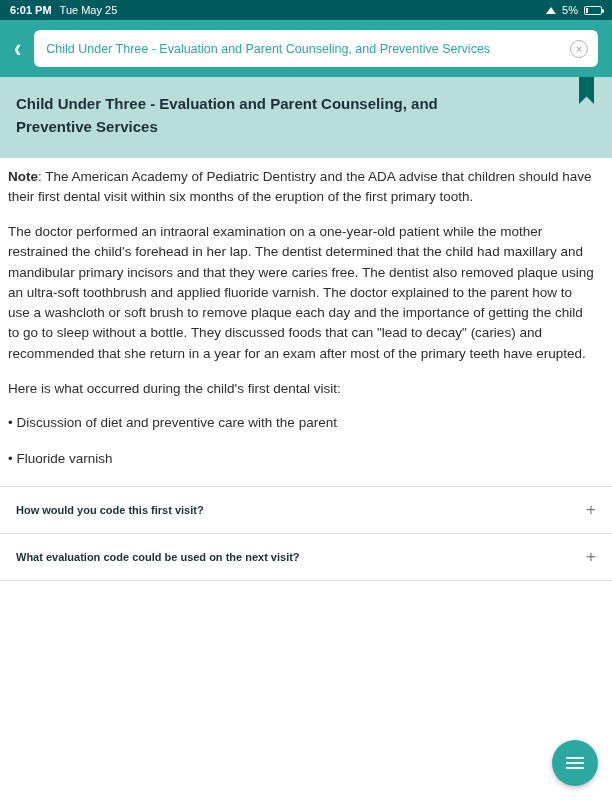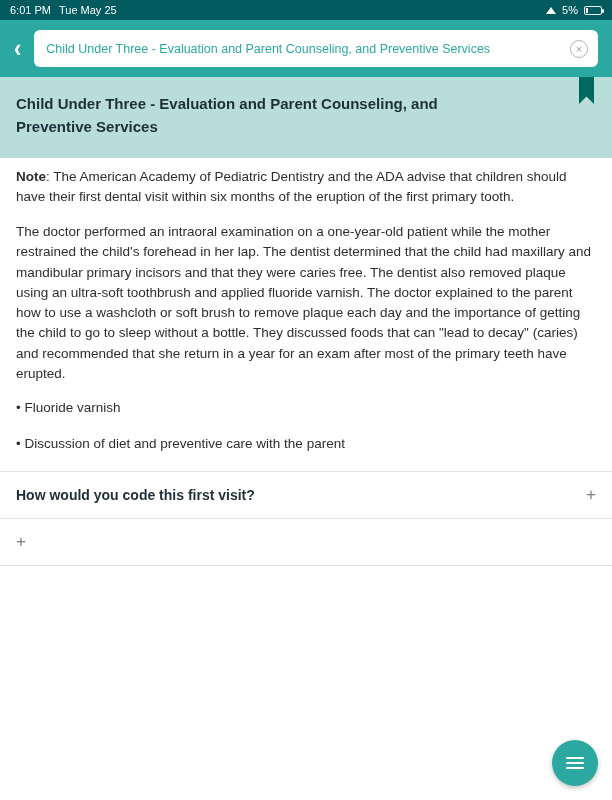--- a/index.html
+++ b/index.html
@@ -10,21 +10,21 @@
     font-family: "Liberation Sans", sans-serif;
   }
 
   
   .statusbar {
     height: 20px; background: #015a5e; color: #ffffff;
     display: flex; align-items: center; justify-content: space-between;
     padding: 0 10px; font-size: 11px;
   }
   .statusbar .left { display: flex; gap: 8px; align-items: center; }
-  .statusbar .time { font-weight: 400; }
+  .statusbar .time { font-weight: 700; }
   .statusbar .right { display: flex; gap: 6px; align-items: center; }
   .wifi-wedge {
     width: 0; height: 0;
     border-left: 5px solid transparent; border-right: 5px solid transparent;
     border-bottom: 7px solid #ffffff;
   }
   .battery {
     width: 18px; height: 9px; border: 1px solid rgba(255,255,255,0.95);
     border-radius: 2px; position: relative; display: flex; align-items: center;
   }
@@ -66,33 +66,33 @@
     margin: 0; font-size: 15px; font-weight: 700; color: #1d2f38;
     line-height: 1.55; max-width: 445px;
   }
   .bookmark {
     position: absolute; top: 0; right: 18px; width: 15px; height: 27px;
     background: #00695f; cursor: pointer;
     clip-path: polygon(0 0, 100% 0, 100% 100%, 50% 72%, 0 100%);
   }
 
   
-  .content { padding: 9px 16px 0 16px; font-size: 13.5px; color: #2e2e2e; }
+  .content { padding: 9px 16px 0 8px; font-size: 13.5px; color: #2e2e2e; }
   .content p { margin: 0 0 15px 0; line-height: 1.5; }
   .content .bold { font-weight: 700; }
   .bullet { margin: 0 0 17px 0; line-height: 1.4; }
   .list-intro { margin: 0 0 19px 0; line-height: 1.5; }
 
   
   .questions { border-top: 1px solid #e0e0e0; margin-top: 6px; }
   .question-row {
     display: flex; justify-content: space-between; align-items: center;
     padding: 13px 16px; border-bottom: 1px solid #e0e0e0; cursor: pointer;
   }
-  .question-row .q-label { font-weight: 700; font-size: 14px; color: #1d2f38; }
+  .question-row .q-label { font-weight: 700; font-size: 11px; color: #1d2f38; }
   .question-row .plus { color: #7c7c7c; font-size: 17px; font-weight: 400; }
 
   
   .fab {
     position: absolute; right: 14px; bottom: 14px; width: 46px; height: 46px;
     border-radius: 50%; background: #2ba89f; cursor: pointer;
     display: flex; flex-direction: column; align-items: center;
     justify-content: center; gap: 3px;
     box-shadow: 0 2px 5px rgba(0,0,0,0.25);
   }
@@ -126,30 +126,32 @@
   </div>
 
   <div class="title-section">
     <h1>Child Under Three - Evaluation and Parent Counseling, and Preventive Services</h1>
     <span class="bookmark"></span>
   </div>
 
   <div class="content">
     <p><span class="bold">Note</span><span>: The American Academy of Pediatric Dentistry and the ADA advise that children should have their first dental visit within six months of the eruption of the first primary tooth.</span></p>
     <p>The doctor performed an intraoral examination on a one-year-old patient while the mother restrained the child's forehead in her lap. The dentist determined that the child had maxillary and mandibular primary incisors and that they were caries free. The dentist also removed plaque using an ultra-soft toothbrush and applied fluoride varnish. The doctor explained to the parent how to use a washcloth or soft brush to remove plaque each day and the importance of getting the child to go to sleep without a bottle. They discussed foods that can "lead to decay" (caries) and recommended that she return in a year for an exam after most of the primary teeth have erupted.</p>
+    <p class="list-intro">Here is what occurred during the child's first dental visit:</p>
+    <div class="bullet">• Discussion of diet and preventive care with the parent</div>
     <div class="bullet">• Fluoride varnish</div>
-    <div class="bullet">• Discussion of diet and preventive care with the parent</div>
   </div>
 
   <div class="questions">
     <div class="question-row">
       <span class="q-label">How would you code this first visit?</span>
       <span class="plus">+</span>
     </div>
     <div class="question-row">
+      <span class="q-label">What evaluation code could be used on the next visit?</span>
       <span class="plus">+</span>
     </div>
   </div>
 
   <div class="fab">
     <span class="bar"></span>
     <span class="bar"></span>
     <span class="bar"></span>
   </div>
 

